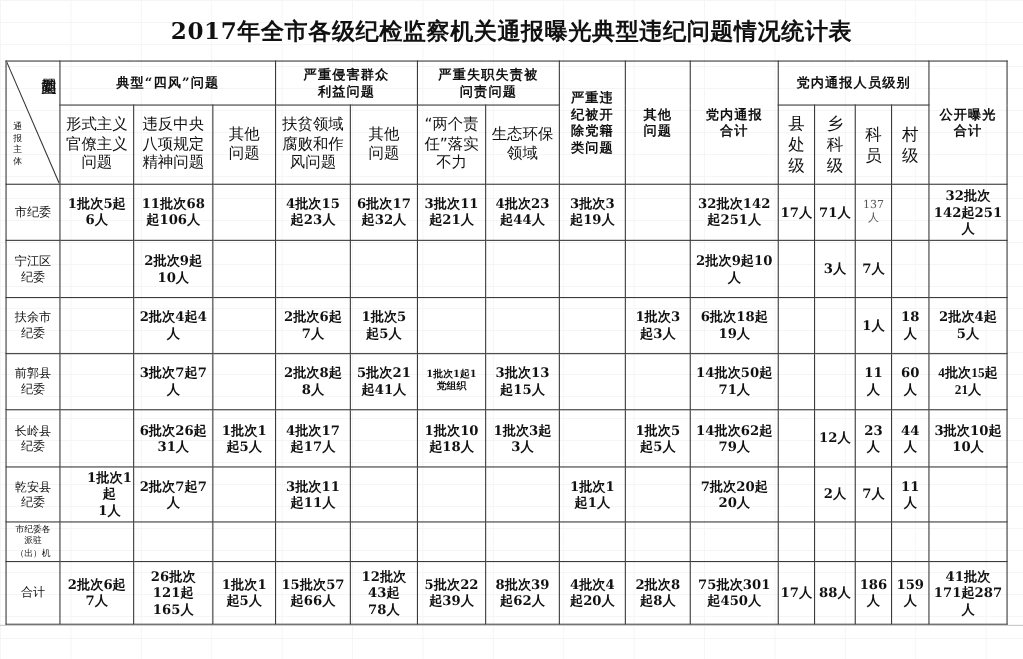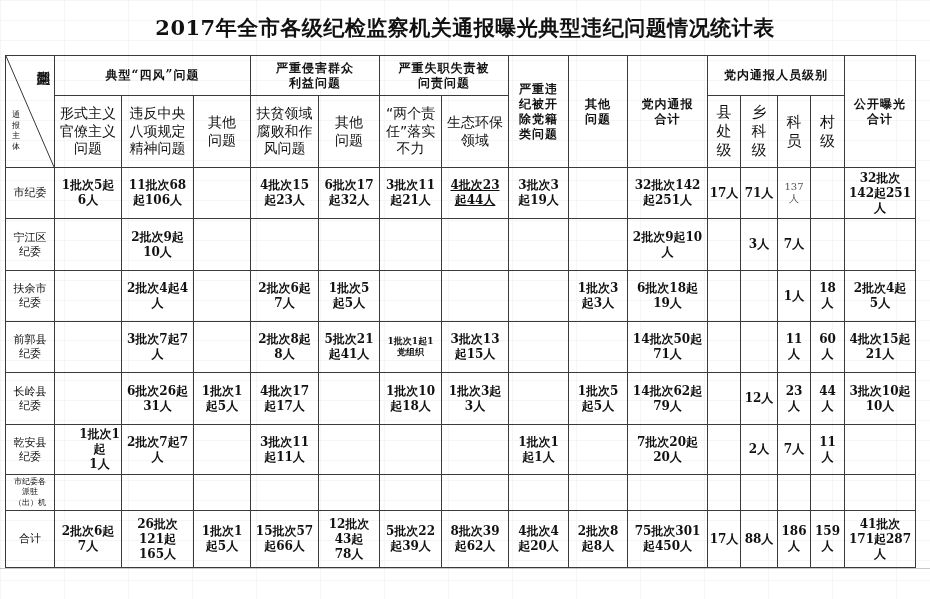--- a/index.html
+++ b/index.html
@@ -122,21 +122,21 @@
 6人</td>
         <td class="cell" style="white-space: pre-line;">11批次68
 起106人</td>
         <td class="cell" style="white-space: pre-line;"></td>
         <td class="cell" style="white-space: pre-line;">4批次15
 起23人</td>
         <td class="cell" style="white-space: pre-line;">6批次17
 起32人</td>
         <td class="cell" style="white-space: pre-line;">3批次11
 起21人</td>
-        <td class="cell" style="white-space: pre-line; text-decoration: underline;">4批次23
+        <td class="cell" style="white-space: pre-line;">4批次23
 起44人</td>
         <td class="cell" style="white-space: pre-line;">3批次3
 起19人</td>
         <td class="cell" style="white-space: pre-line;"></td>
         <td class="cell" style="white-space: pre-line;">32批次142
 起251人</td>
         <td class="cell" style="white-space: pre-line;">17人</td>
         <td class="cell" style="white-space: pre-line;">71人</td>
         <td class="cell light" style="white-space: pre-line;">137
 人</td>
@@ -211,21 +211,21 @@
         <td class="cell" style="white-space: pre-line;"></td>
         <td class="cell" style="white-space: pre-line;"></td>
         <td class="cell" style="white-space: pre-line;">14批次50起
 71人</td>
         <td class="cell" style="white-space: pre-line;"></td>
         <td class="cell" style="white-space: pre-line;"></td>
         <td class="cell" style="white-space: pre-line;">11
 人</td>
         <td class="cell" style="white-space: pre-line;">60
 人</td>
-        <td class="cell" style="white-space: pre-line;">4批次15起
+        <td class="cell" style="white-space: pre-line; font-family: Liberation Serif, serif;">4批次15起
 21人</td>
       </tr>
       <tr style="height: 52px;">
         <td class="rowname" style="white-space: pre-line;">长岭县
 纪委</td>
         <td class="cell" style="white-space: pre-line;"></td>
         <td class="cell" style="white-space: pre-line; margin-left: 20px;">6批次26起
 31人</td>
         <td class="cell" style="white-space: pre-line;">1批次1
 起5人</td>

